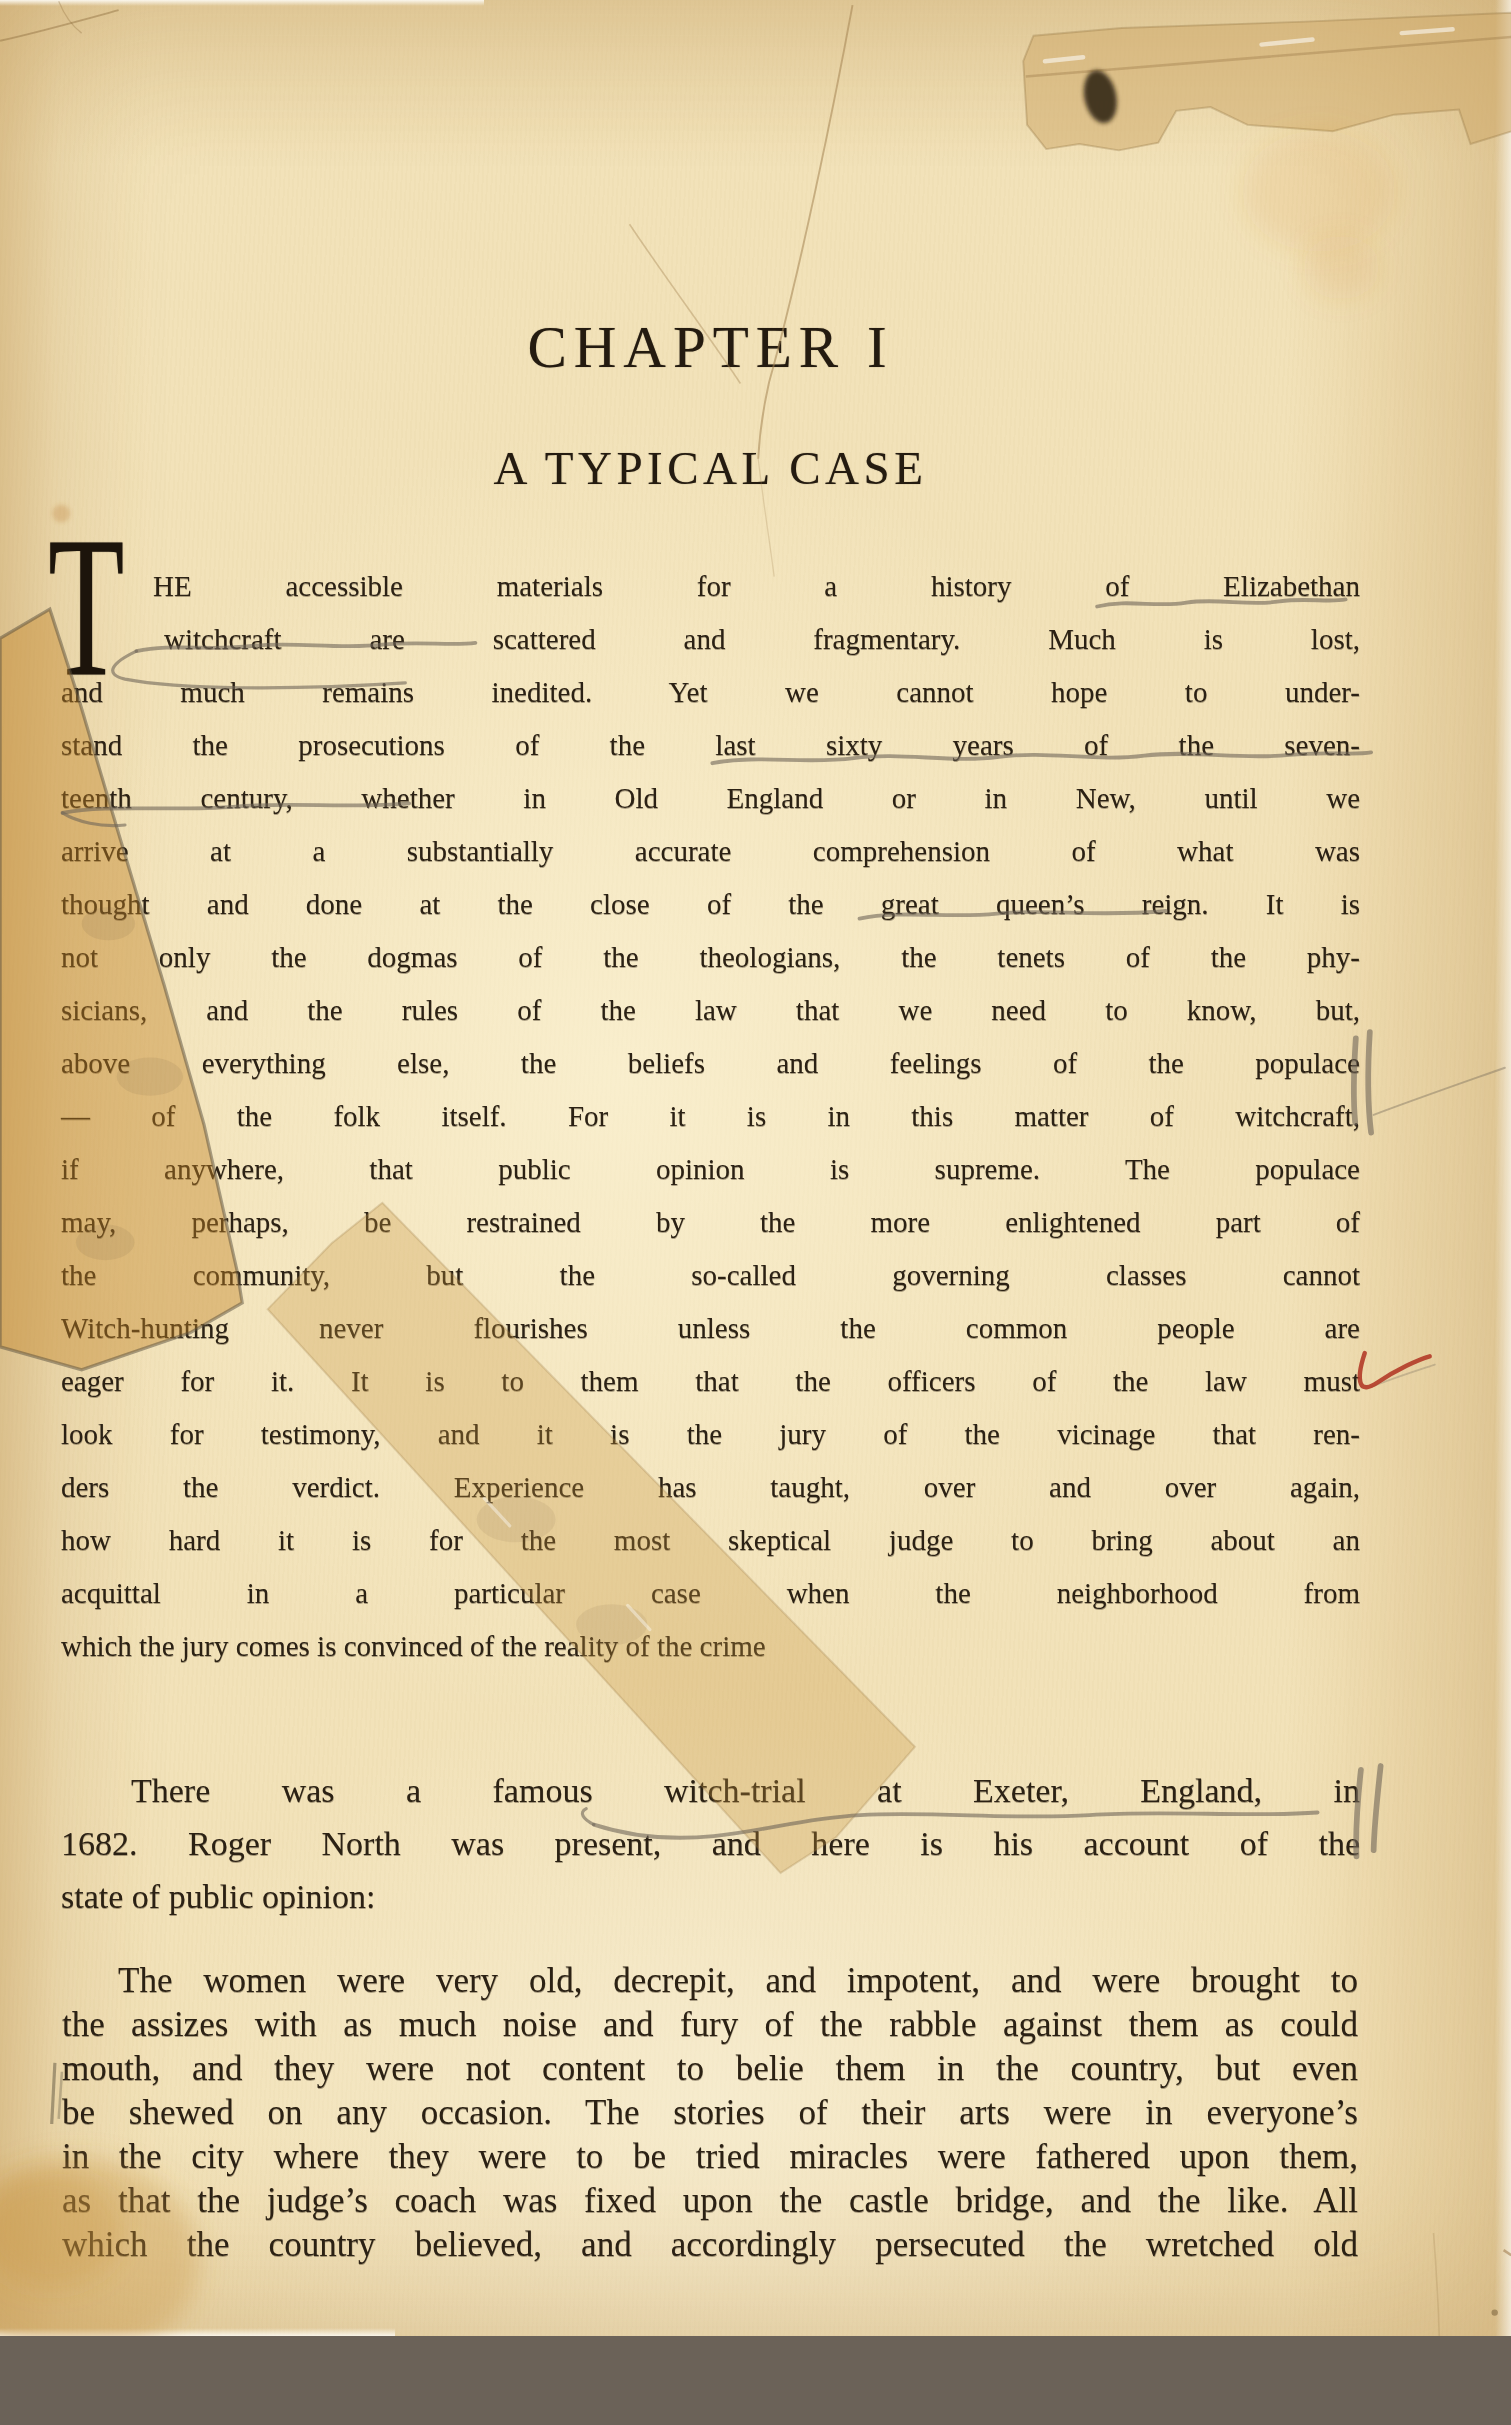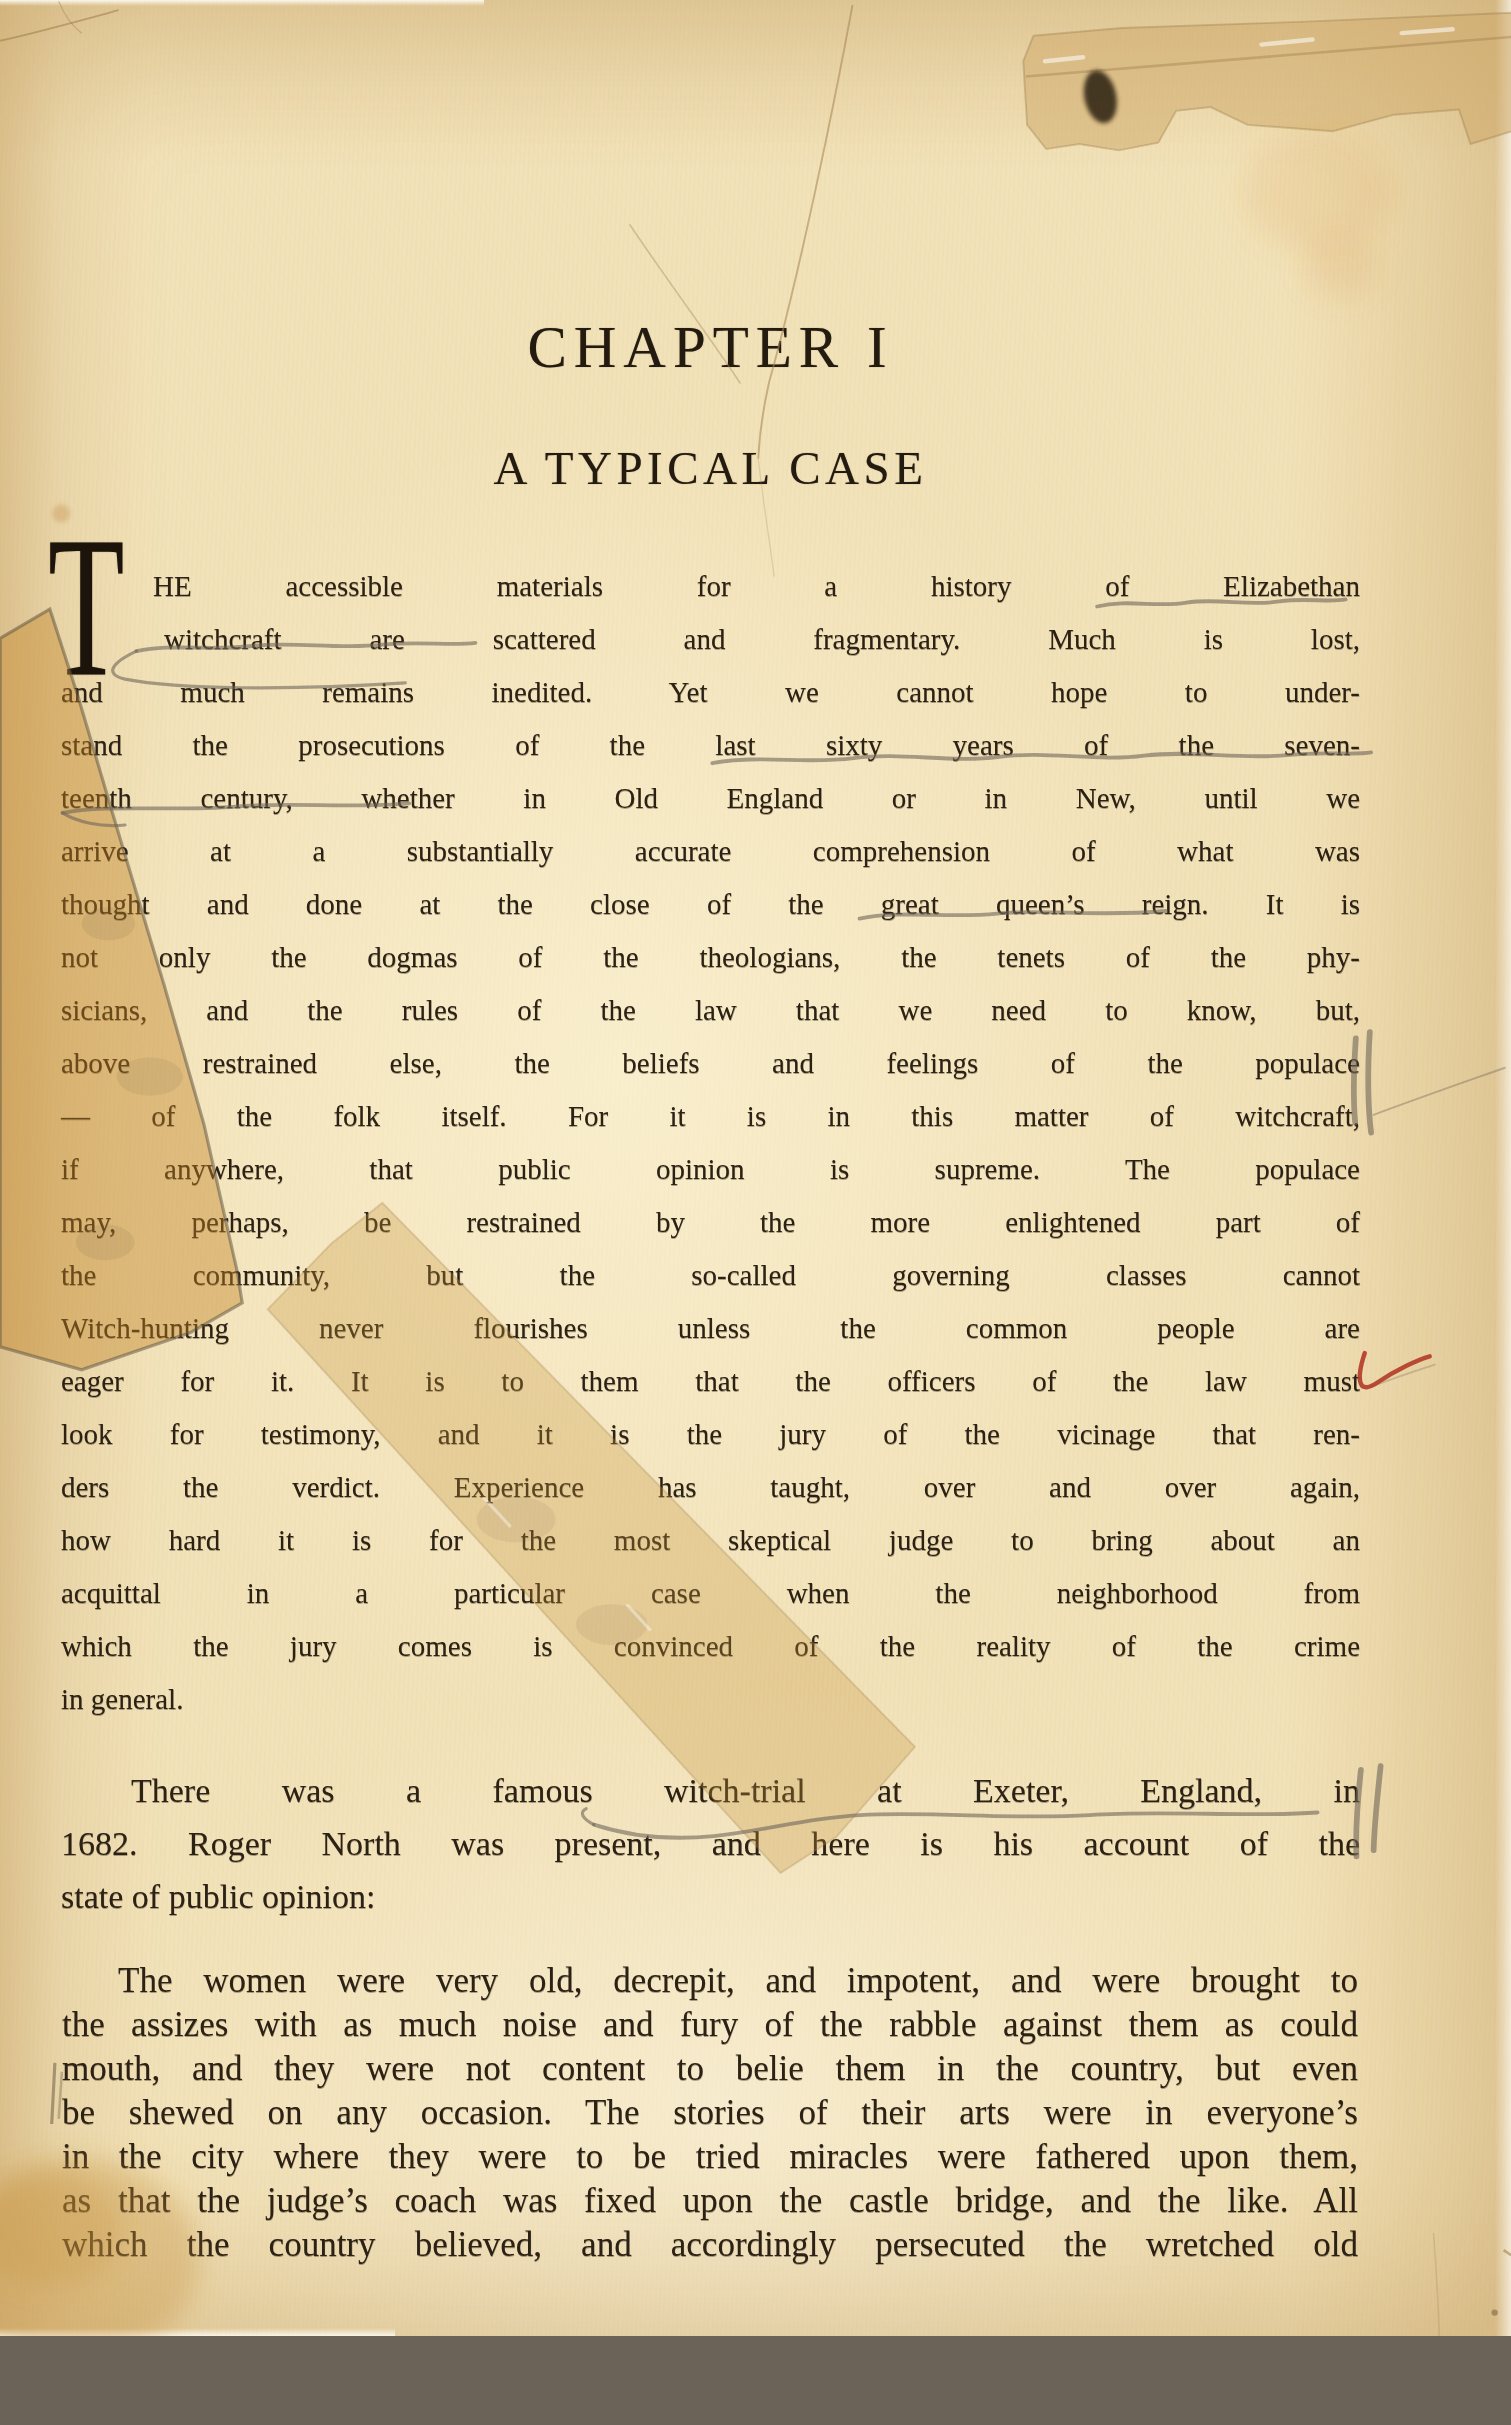--- a/index.html
+++ b/index.html
@@ -56,33 +56,32 @@
   <div class="para para1">
       <div class="tline">HE accessible materials for a history of Elizabethan</div>
       <div class="tline">witchcraft are scattered and fragmentary. Much is lost,</div>
       <div class="tline">and much remains inedited. Yet we cannot hope to under-</div>
       <div class="tline">stand the prosecutions of the last sixty years of the seven-</div>
       <div class="tline">teenth century, whether in Old England or in New, until we</div>
       <div class="tline">arrive at a substantially accurate comprehension of what was</div>
       <div class="tline">thought and done at the close of the great queen’s reign. It is</div>
       <div class="tline">not only the dogmas of the theologians, the tenets of the phy-</div>
       <div class="tline">sicians, and the rules of the law that we need to know, but,</div>
-      <div class="tline">above restrained else, the beliefs and feelings of the populace</div>
+      <div class="tline">above everything else, the beliefs and feelings of the populace</div>
       <div class="tline">— of the folk itself. For it is in this matter of witchcraft,</div>
       <div class="tline">if anywhere, that public opinion is supreme. The populace</div>
       <div class="tline">may, perhaps, be restrained by the more enlightened part of</div>
       <div class="tline">the community, but the so-called governing classes cannot</div>
       <div class="tline">Witch-hunting never flourishes unless the common people are</div>
       <div class="tline">eager for it. It is to them that the officers of the law must</div>
       <div class="tline">look for testimony, and it is the jury of the vicinage that ren-</div>
       <div class="tline">ders the verdict. Experience has taught, over and over again,</div>
       <div class="tline">how hard it is for the most skeptical judge to bring about an</div>
       <div class="tline">acquittal in a particular case when the neighborhood from</div>
       <div class="tline">which the jury comes is convinced of the reality of the crime</div>
-      <div class="tline">in general.</div>
     </div>
   <div class="para para2">
       <div class="tline">There was a famous witch-trial at Exeter, England, in</div>
       <div class="tline">1682. Roger North was present, and here is his account of the</div>
       <div class="tline">state of public opinion:</div>
     </div>
   <div class="para quote">
       <div class="tline">The women were very old, decrepit, and impotent, and were brought to</div>
       <div class="tline">the assizes with as much noise and fury of the rabble against them as could</div>
       <div class="tline">mouth, and they were not content to belie them in the country, but even</div>

